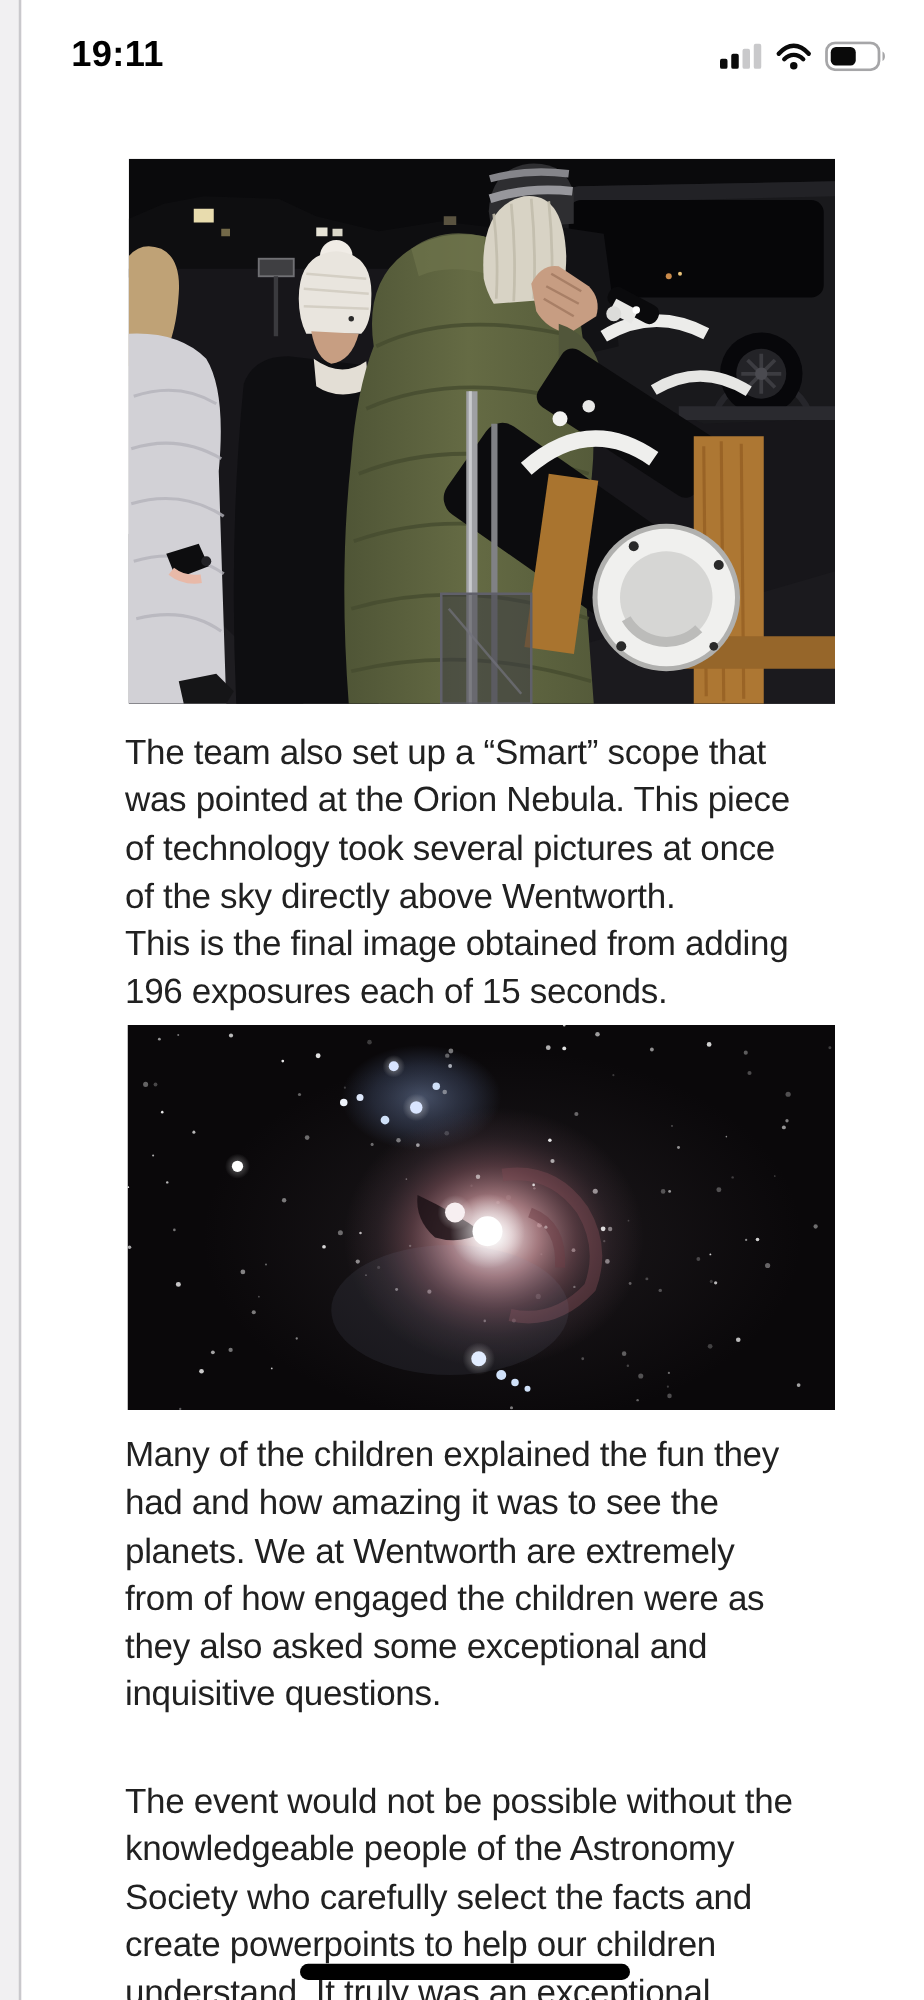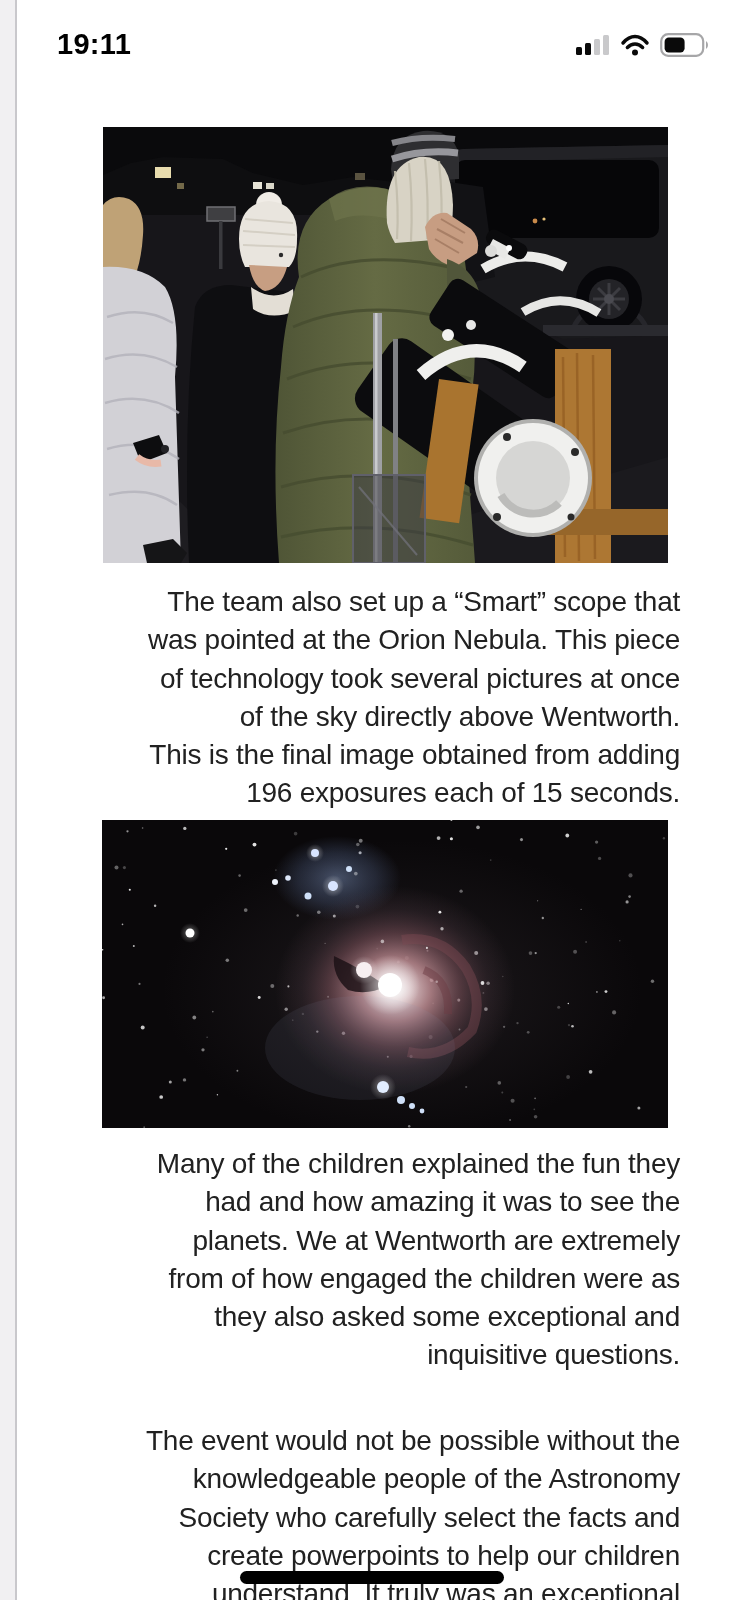--- a/index.html
+++ b/index.html
@@ -4,21 +4,21 @@
 <style>
   html,body{margin:0;padding:0;background:#ffffff;}
   .screen{position:relative;width:739px;height:1600px;background:#ffffff;overflow:hidden;
           font-family:"Liberation Sans",sans-serif;}
   .page-edge{position:absolute;left:0;top:0;width:15px;height:1600px;background:#f1f0f2;
              border-right:2px solid #c9c8cc;}
   .status-bar{position:absolute;left:0;top:0;width:739px;height:72px;text-align:right;}
   .status-time{position:absolute;left:57px;top:28px;font-size:29px;font-weight:700;color:#000;
                letter-spacing:.3px;}
   .status-icons{position:absolute;top:33px;right:29px;display:flex;align-items:center;gap:10px;}
-  .content{position:absolute;left:0;top:0;width:739px;height:1152px;text-align:right;}
+  .content{position:absolute;left:0;top:0;width:739px;height:1152px;}
   .photo{position:absolute;display:block;}
   .photo-1{left:103px;top:127px;width:565px;height:436px;}
   .photo-2{left:102px;top:820px;width:566px;height:308px;}
   .body-text{position:absolute;left:100px;width:580px;margin:0;font-size:28px;line-height:38.3px;
              letter-spacing:-0.25px;color:#212121;white-space:pre-line;}
   .p1{top:583px;}
   .p2{top:1145px;}
   .p3{top:1422px;}
   .home-indicator{position:absolute;left:240px;top:1571px;width:264px;height:13px;border-radius:7px;
                   background:#000;z-index:20;}

